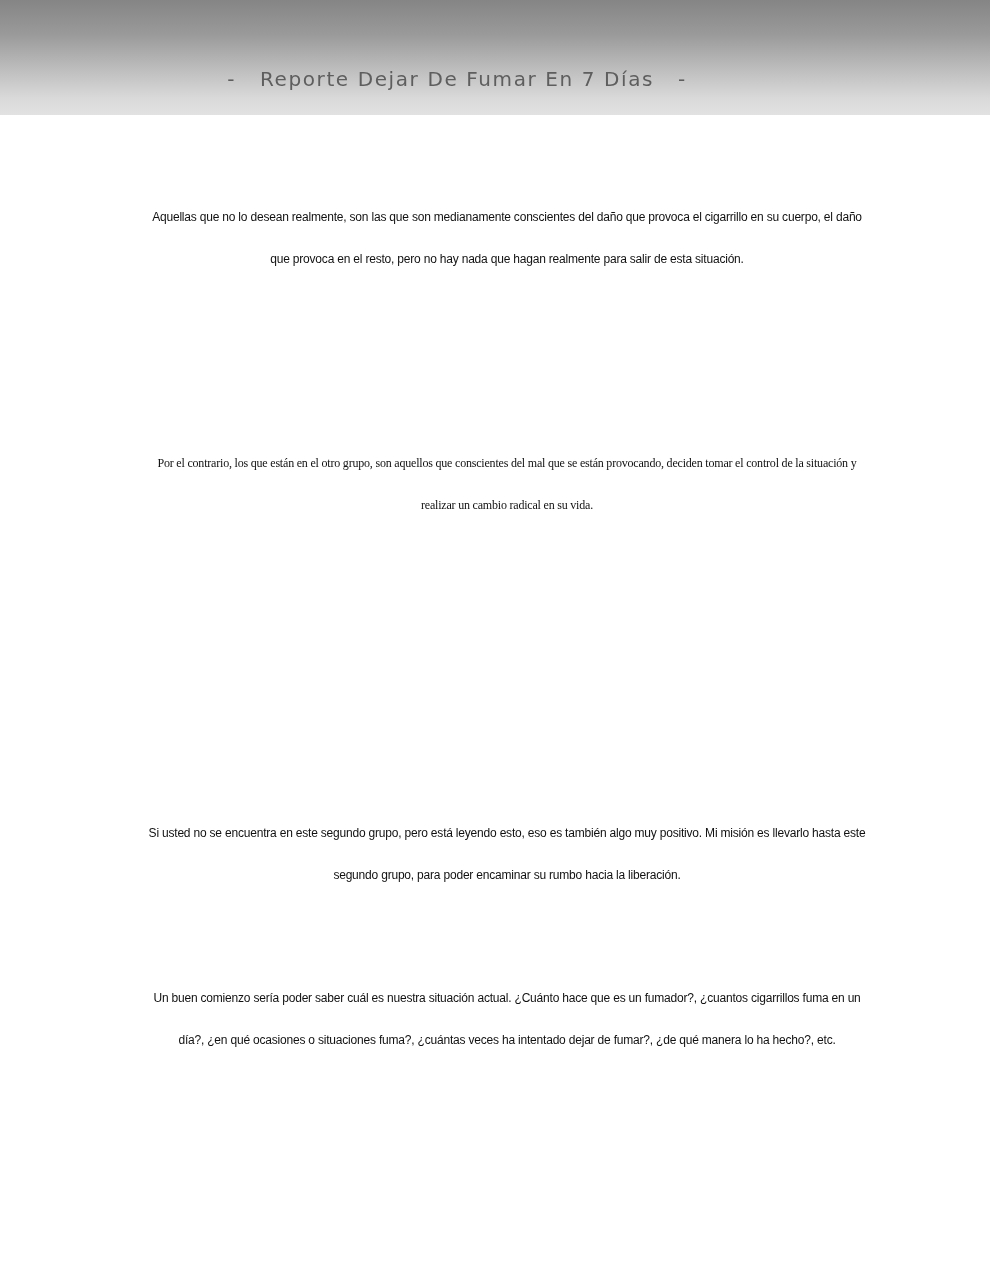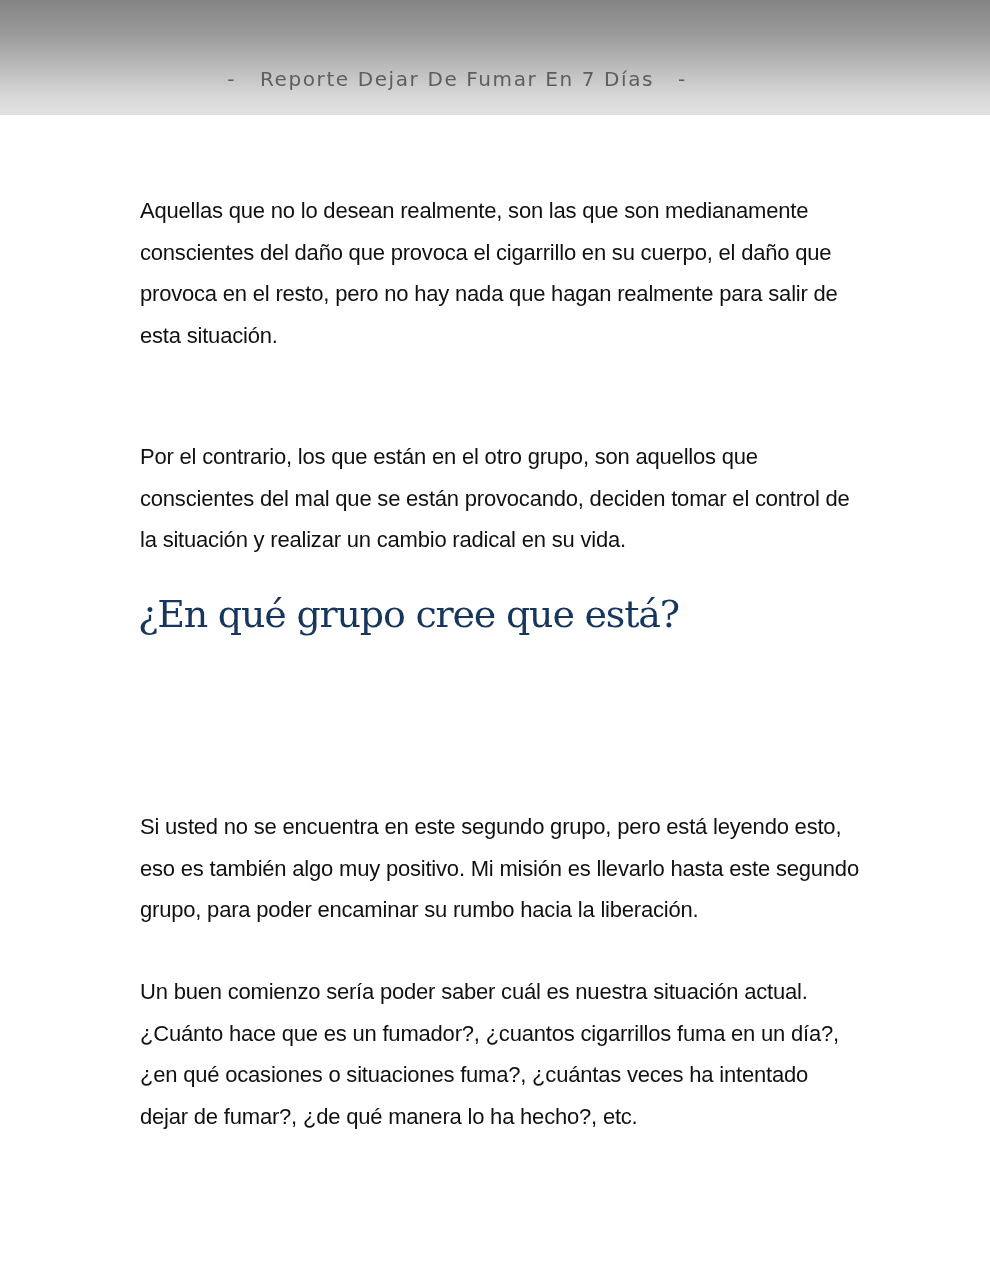--- a/index.html
+++ b/index.html
@@ -37,25 +37,26 @@
       position: absolute;
       left: 138px;
       top: 0;
       width: 720px;
     }
     .para {
       position: absolute;
       left: 0;
       width: 720px;
       font-family: "Liberation Sans", sans-serif;
-      font-size: 22px;
+      font-size: 12px;
       line-height: 41.5px;
       color: #111111;
-      margin: 2px;
+      margin: 9px;
       letter-spacing: -0.2px;
+      text-align: center;
     }
     .heading {
       position: absolute;
       left: 0;
       width: 720px;
       font-family: "DejaVu Serif", serif;
       font-size: 38px;
       line-height: 52px;
       color: #17365d;
       margin: 0;
@@ -66,19 +67,18 @@
   </style>
 </head>
 <body>
 
 <div class="page-header">
   <div class="header-title">-   Reporte Dejar De Fumar En 7 Días   -</div>
 </div>
 
 <div class="content">
   <p class="para" style="top:188px;">Aquellas que no lo desean realmente, son las que son medianamente conscientes del daño que provoca el cigarrillo en su cuerpo, el daño que provoca en el resto, pero no hay nada que hagan realmente para salir de esta situación.</p>
-  <p class="para" style="top:434px;">Por el contrario, los que están en el otro grupo, son aquellos que conscientes del mal que se están provocando, deciden tomar el control de la situación y realizar un cambio radical en su vida.</p>
+  <p class="para" style="top:434px;font-family:Liberation Serif, serif;">Por el contrario, los que están en el otro grupo, son aquellos que conscientes del mal que se están provocando, deciden tomar el control de la situación y realizar un cambio radical en su vida.</p>
   <h2 class="heading" style="top:588px;">
-    <span>¿En qué grupo cree que está?</span>
   </h2>
   <p class="para" style="top:804px;">Si usted no se encuentra en este segundo grupo, pero está leyendo esto, eso es también algo muy positivo. Mi misión es llevarlo hasta este segundo grupo, para poder encaminar su rumbo hacia la liberación.</p>
   <p class="para" style="top:969px;">Un buen comienzo sería poder saber cuál es nuestra situación actual. ¿Cuánto hace que es un fumador?, ¿cuantos cigarrillos fuma en un día?, ¿en qué ocasiones o situaciones fuma?, ¿cuántas veces ha intentado dejar de fumar?, ¿de qué manera lo ha hecho?, etc.</p>
 </div>
 
 </body></html>

